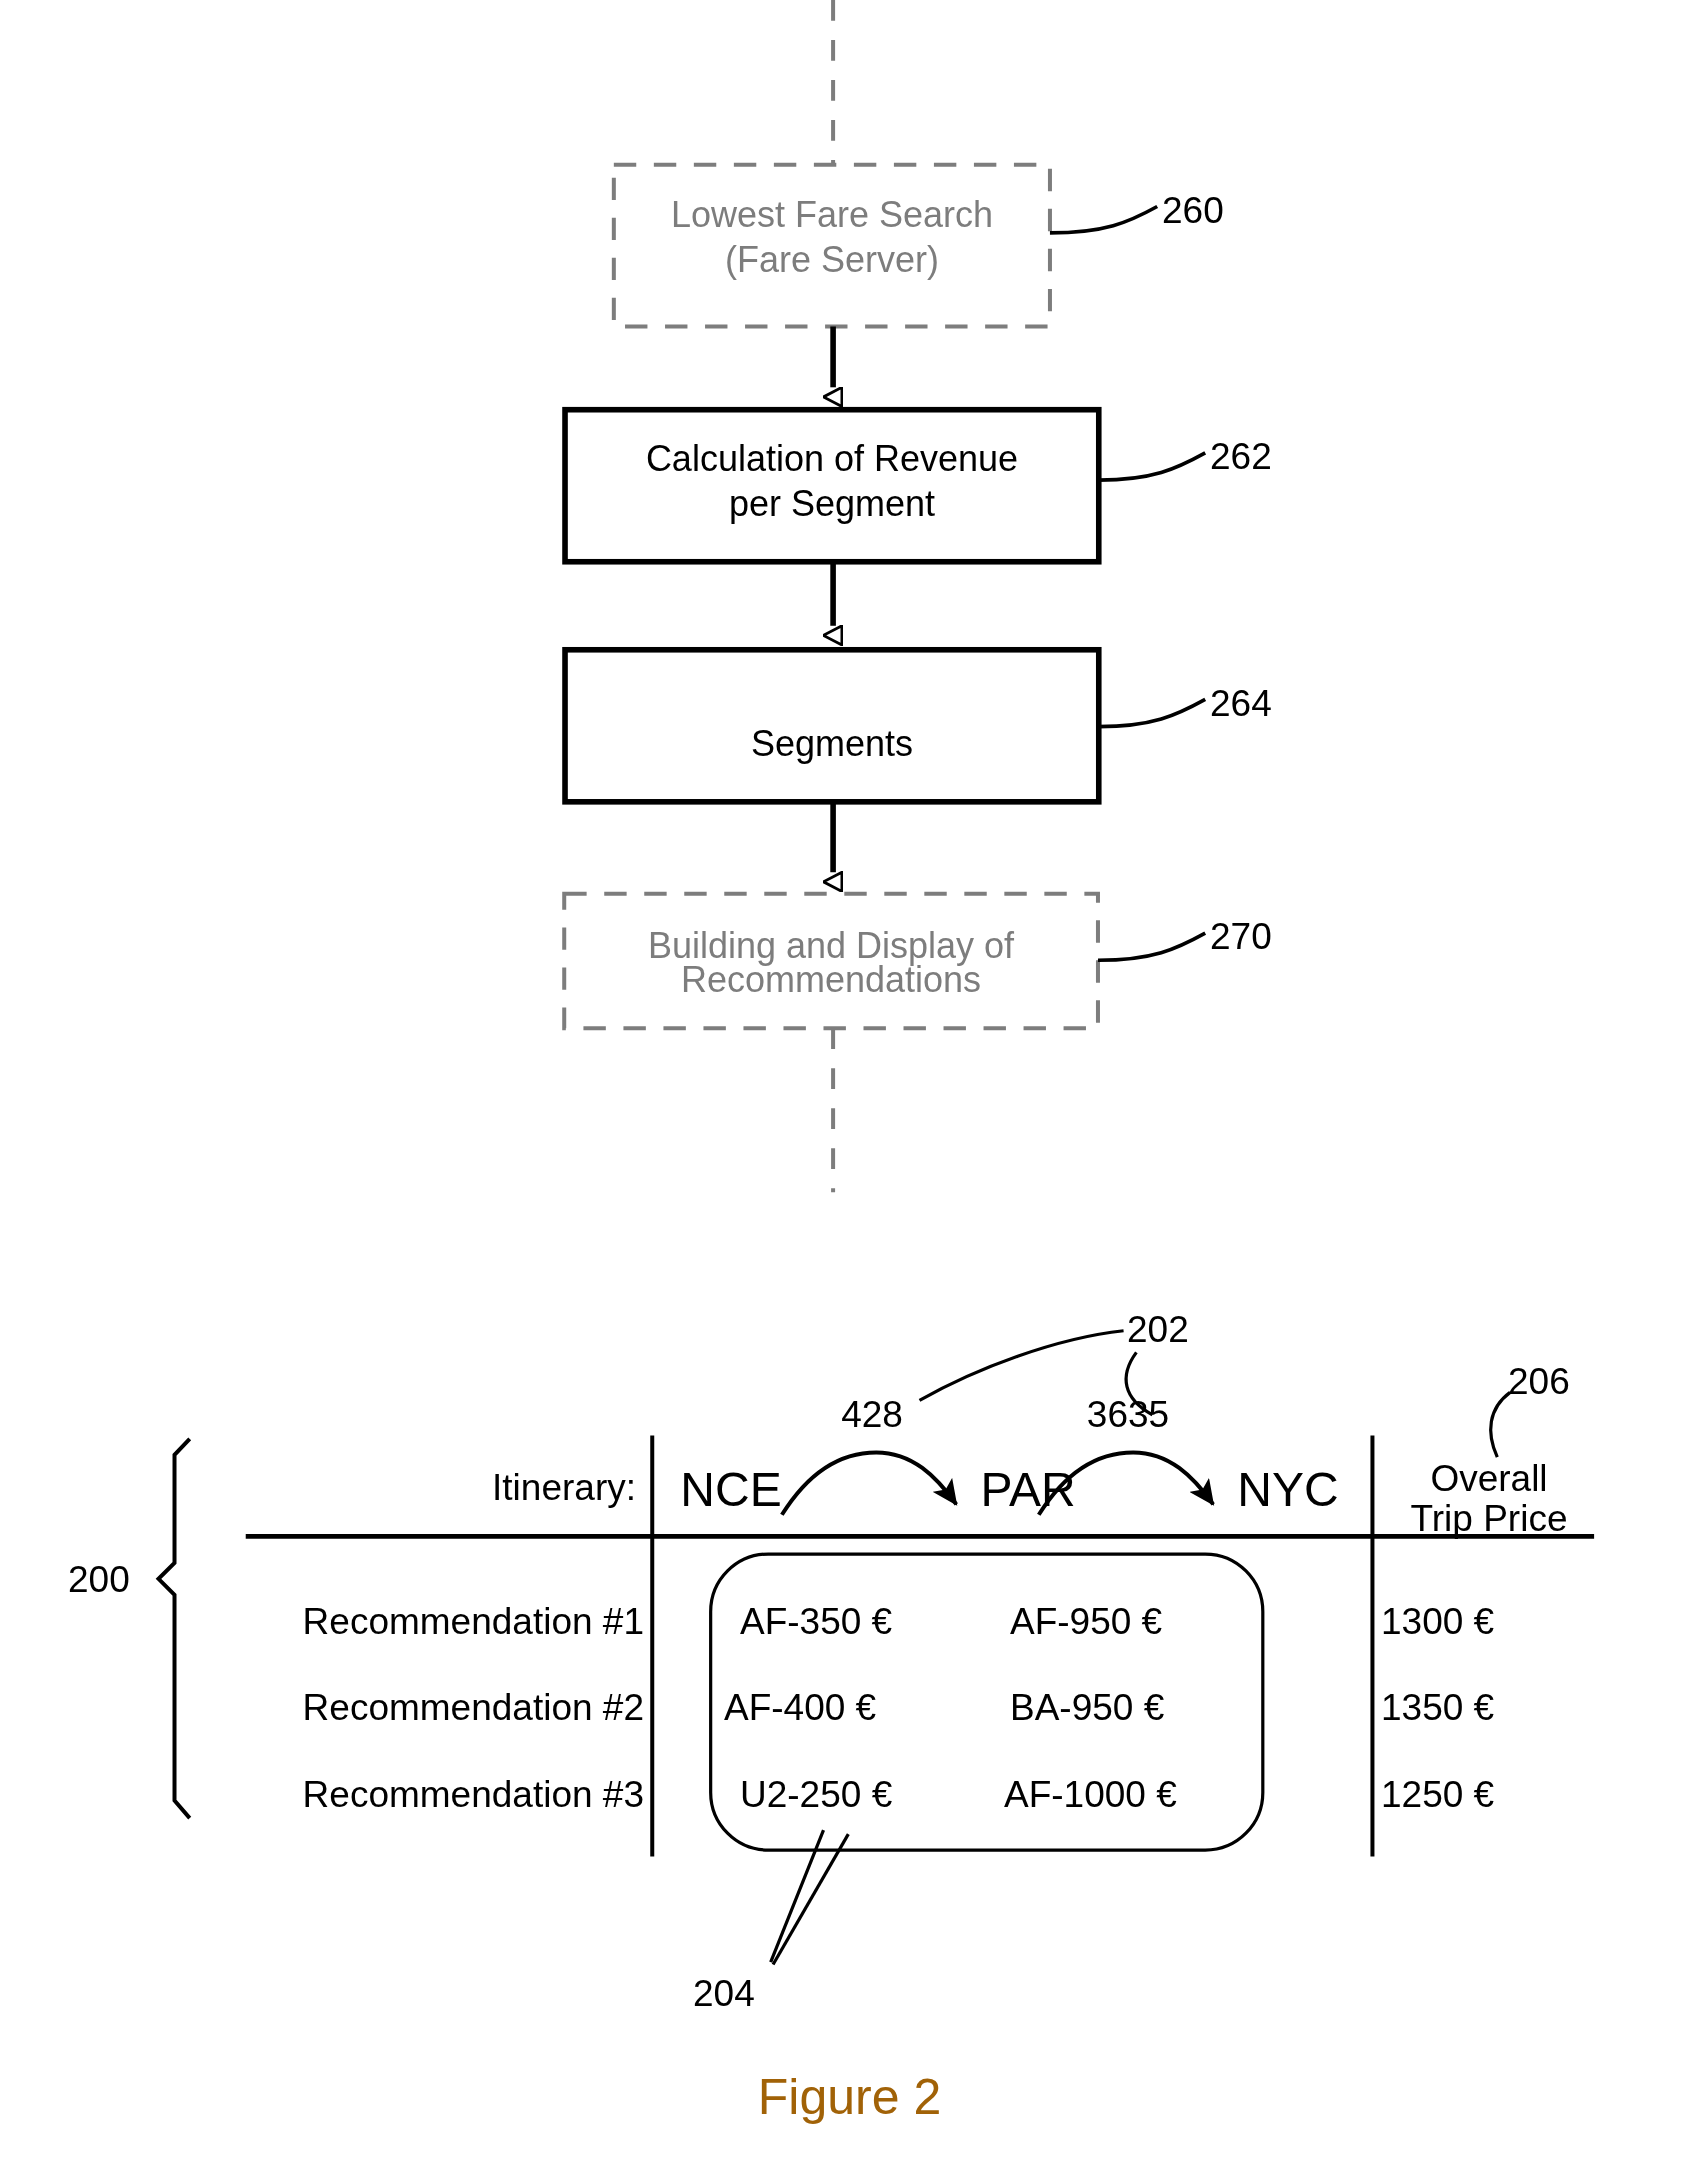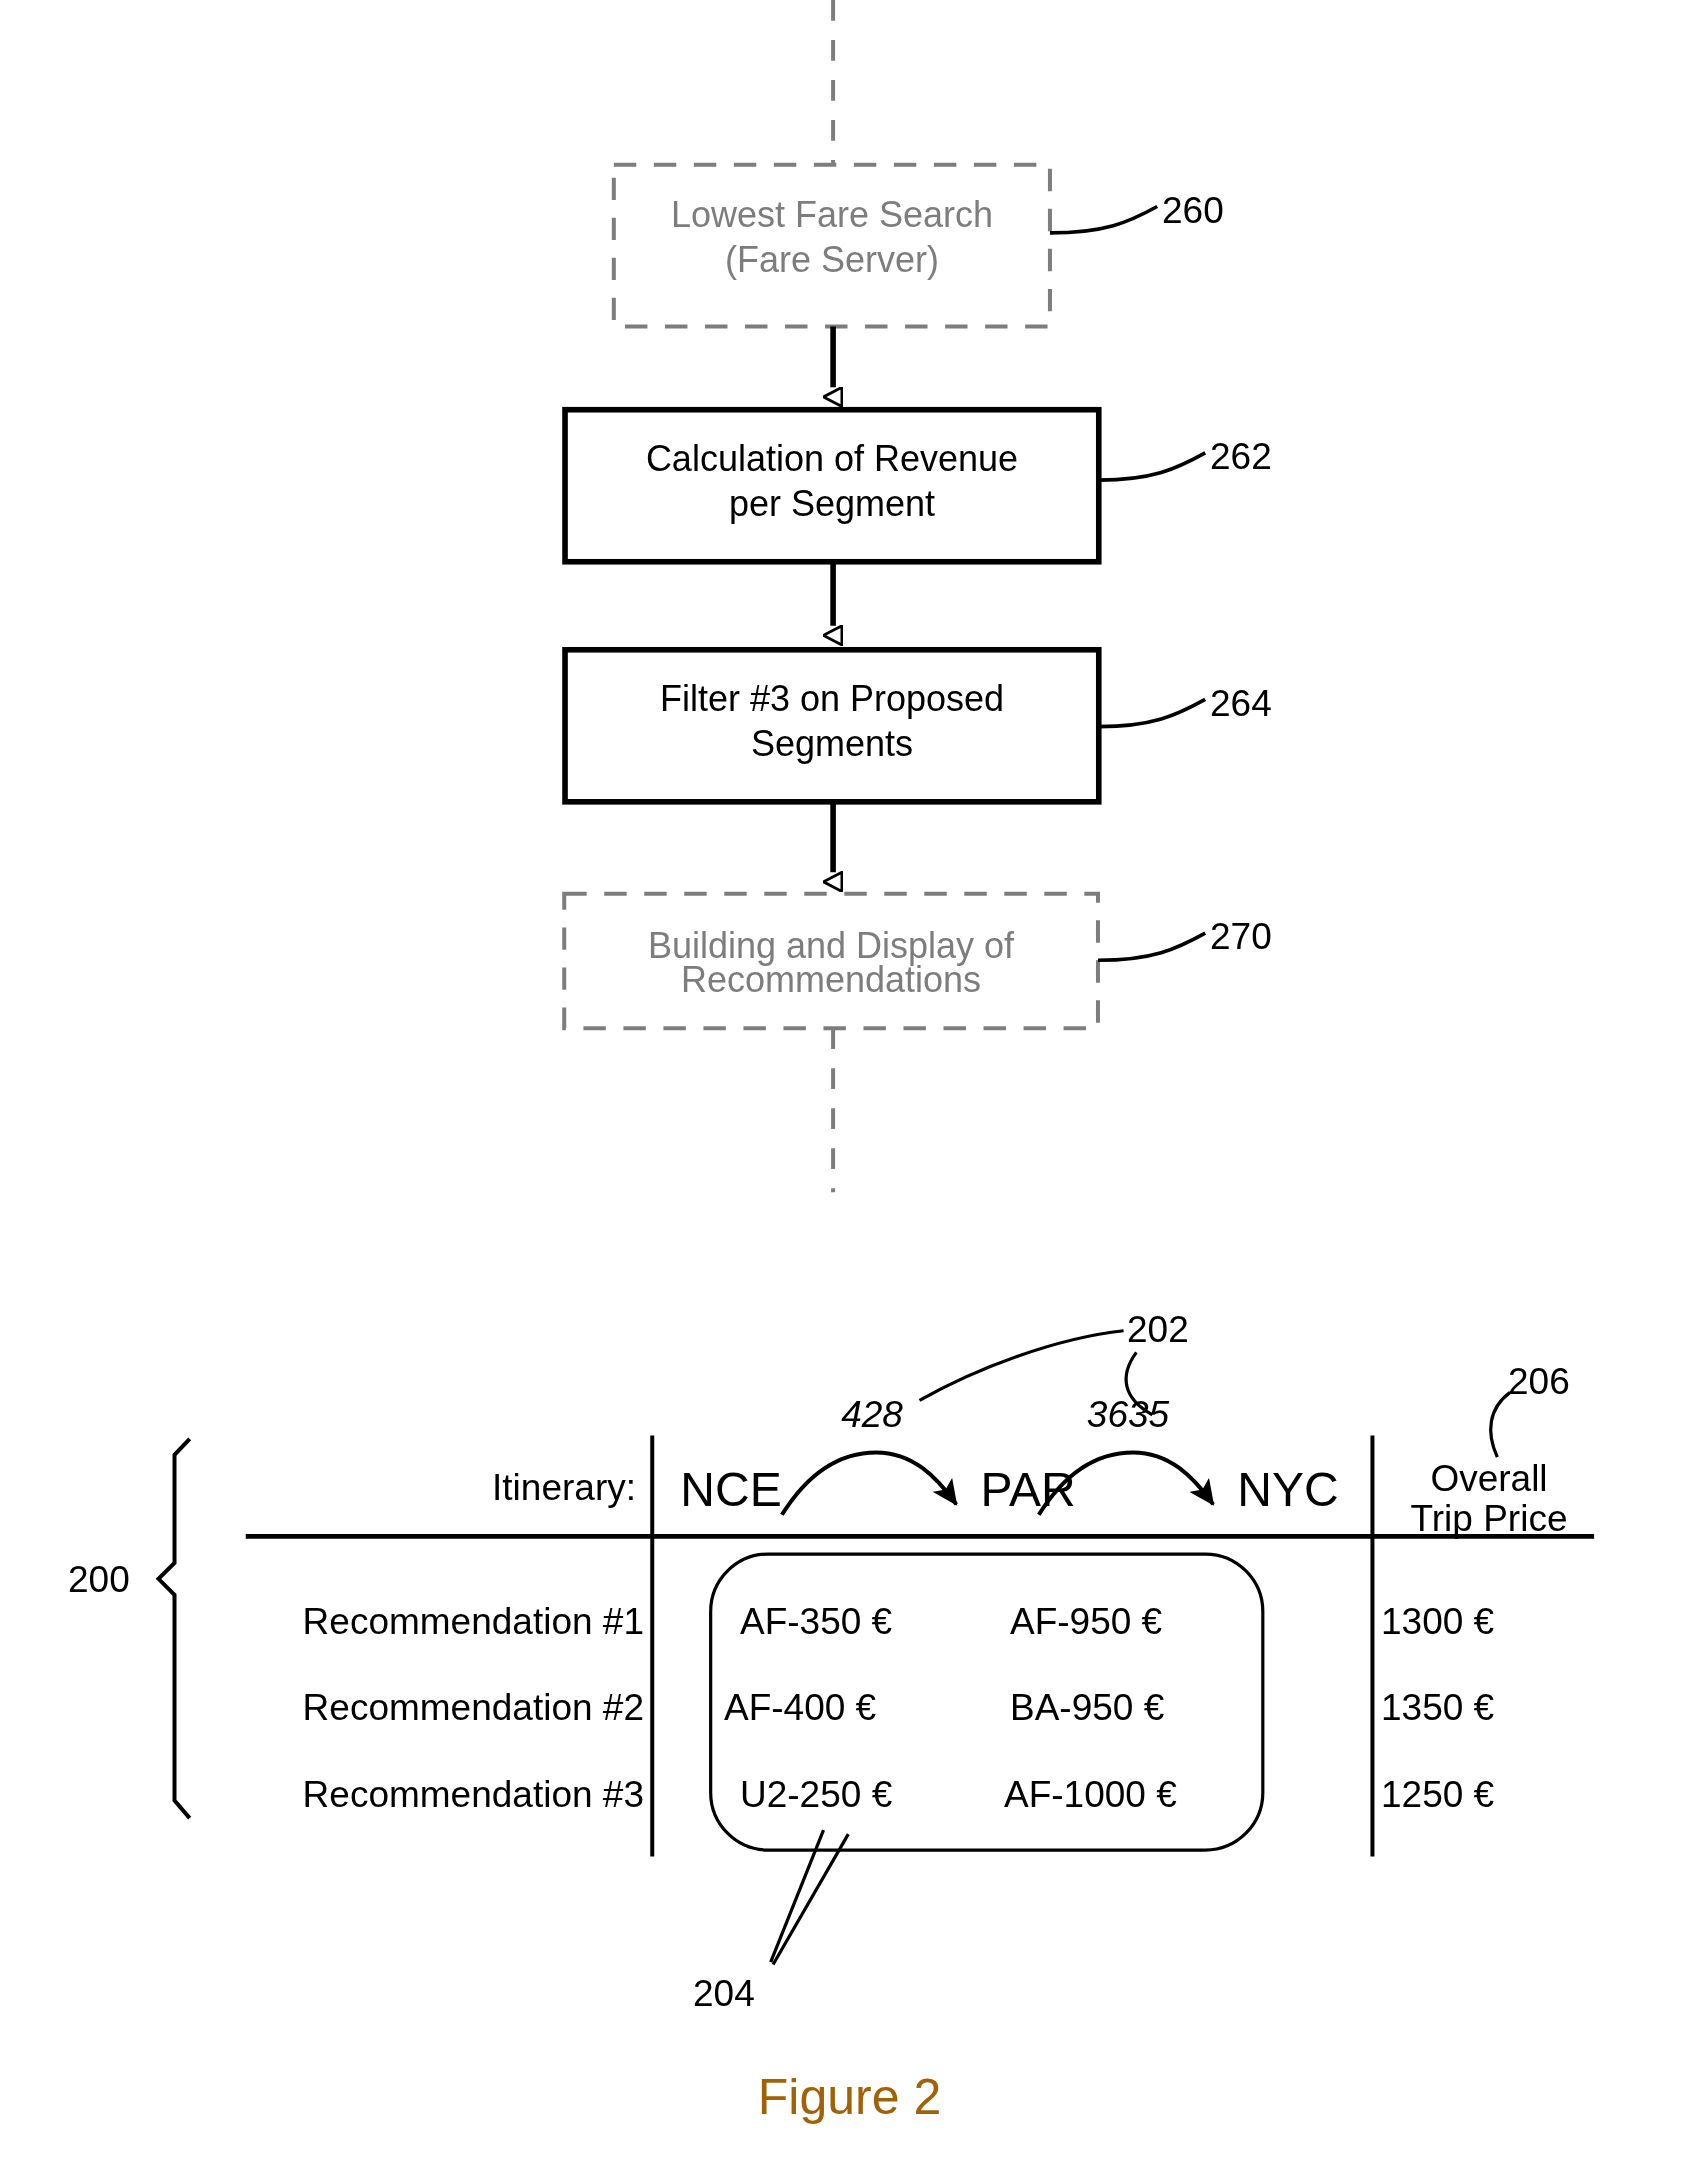--- a/index.html
+++ b/index.html
@@ -46,21 +46,21 @@
     color: #000000;
     text-align: left;
   }
 
   
   .tbl-text {
     font-size: 37px;
     color: #000000;
   }
   .tbl-head-city { font-size: 48px; }
-  .tbl-seg-num   { font-size: 37px; font-style: italic; }
+  .tbl-seg-num   { font-size: 37px; }
   .row-label     { text-align: right; }
   .cell-center   { text-align: left; }
 
   .figure-caption {
     font-size: 50px;
     color: #a16207;
     text-align: center;
     width: 100%;
     left: 0;
   }
@@ -171,21 +171,20 @@
   </svg>
 
   <div class="txt flow-box-label dashed-label" style="left:614px; top:195px; width:436px;">Lowest Fare Search</div>
   <div class="txt flow-box-label dashed-label" style="left:614px; top:240px; width:436px;">(Fare Server)</div>
   <div class="txt ref-num" style="left:1162px; top:190px;">260</div>
 
   <div class="txt flow-box-label solid-label" style="left:565px; top:439px; width:534px;">Calculation of Revenue</div>
   <div class="txt flow-box-label solid-label" style="left:565px; top:484px; width:534px;">per Segment</div>
   <div class="txt ref-num" style="left:1210px; top:436px;">262</div>
 
-  <div class="txt flow-box-label solid-label" style="left:565px; top:679px; width:534px;">Filter #3 on Proposed</div>
   <div class="txt flow-box-label solid-label" style="left:565px; top:724px; width:534px;">Segments</div>
   <div class="txt ref-num" style="left:1210px; top:683px;">264</div>
 
   <div class="txt flow-box-label dashed-label" style="left:564px; top:915px; width:534px;margin-top:11px;">Building and Display of</div>
   <div class="txt flow-box-label dashed-label" style="left:564px; top:960px; width:534px;">Recommendations</div>
   <div class="txt ref-num" style="left:1210px; top:916px;">270</div>
 
   <div class="txt ref-num" style="left:68px; top:1559px;">200</div>
 
   <div class="txt tbl-text row-label" style="left:316px; top:1467px; width:320px;">Itinerary:</div>

